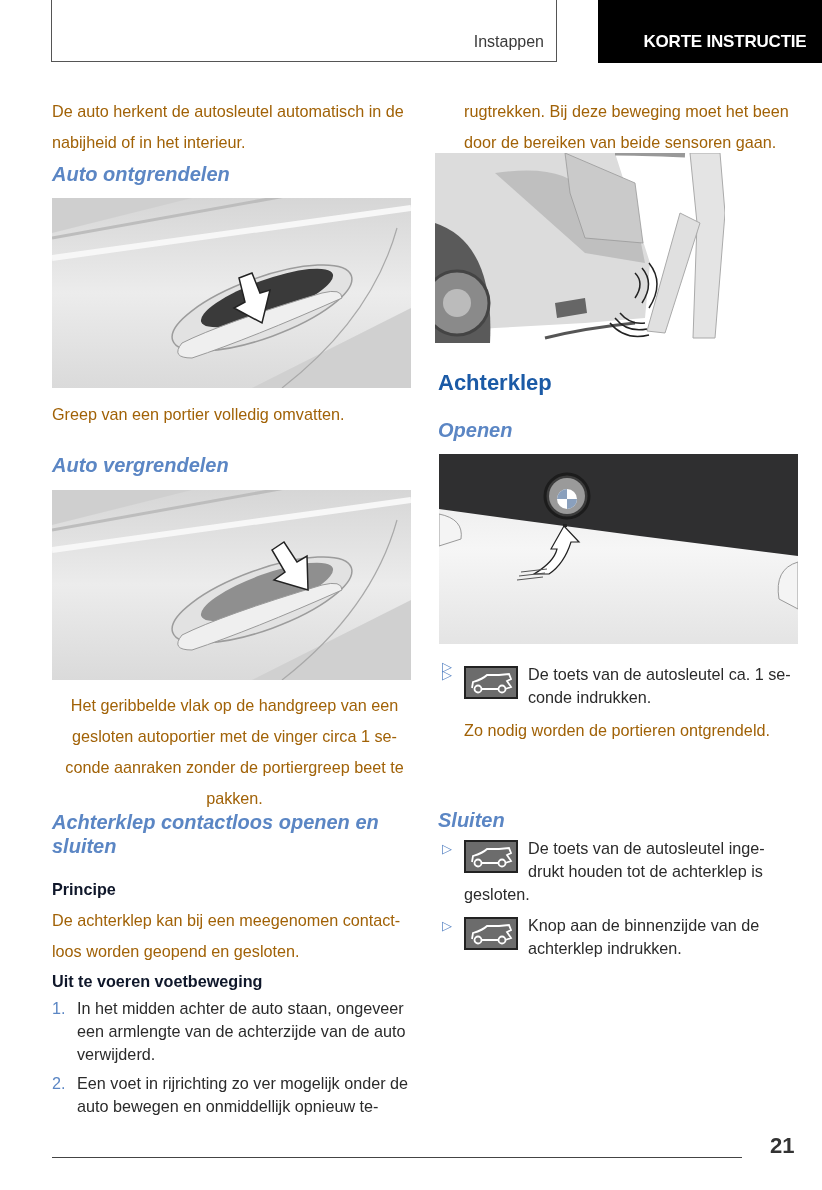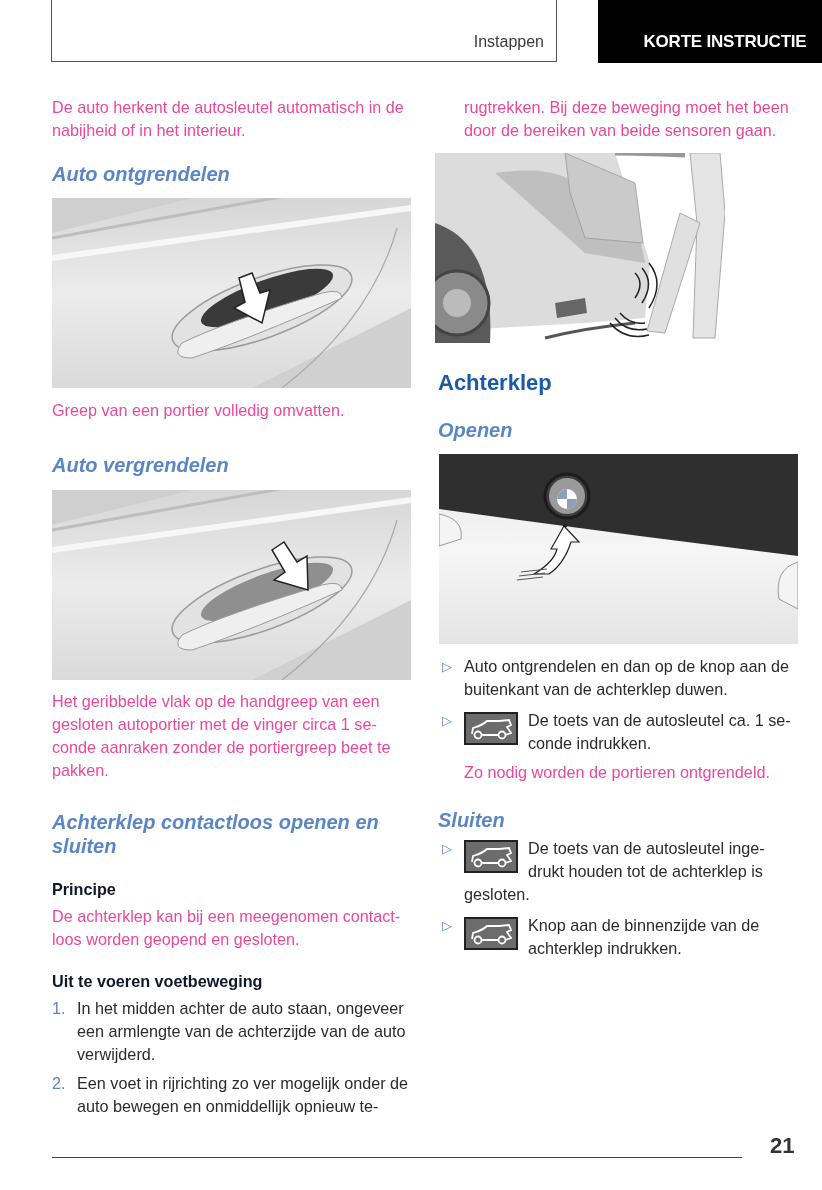--- a/index.html
+++ b/index.html
@@ -4,21 +4,21 @@
 <style>
   * { box-sizing: border-box; margin: 0; padding: 0; }
   html, body { width: 822px; height: 1190px; background: #ffffff; overflow: hidden; }
   body { position: relative; font-family: "Liberation Sans", sans-serif; color: #2b2b2b; }
 
   .header-box { position: absolute; left: 51px; top: -2px; width: 506px; height: 64px; border: 1px solid #555; border-top: none; }
   .header-section { position: absolute; right: 12px; bottom: 10px; font-size: 16px; color: #3a3a3a; }
   .header-tab { position: absolute; left: 598px; top: 0; width: 254px; height: 63px; background: #000000; }
   .header-tab span { position: absolute; left: 0; right: 0; bottom: 11px; text-align: center; color: #ffffff; font-weight: bold; font-size: 17px; letter-spacing: -0.2px; }
 
-  p.body { font-size: 16.2px; line-height: 23px; color: #ec4899; }
+  p.body { font-size: 16.2px; line-height: 31px; color: #a16207; }
 
   h2.sub { font-size: 20px; font-weight: bold; color: #5b86c4; line-height: 24px; font-style: italic; }
   h1.main { font-size: 22px; font-weight: bold; color: #1b5aa6; line-height: 26px; }
   h3.minor { font-size: 16.2px; font-weight: bold; color: #0f172a; line-height: 22px; }
 
   .figure { position: absolute; overflow: hidden; background: #e8e8e8; }
 
   .ol { list-style: none; }
   .ol li { position: relative; padding-left: 25px; font-size: 16.2px; line-height: 23px; margin-bottom: 6px; }
   .ol li .num { position: absolute; left: 0; top: 0; color: #5b86c4; }
@@ -80,21 +80,21 @@
       <path d="M0 60 L359 10" stroke="#f7f7f7" stroke-width="6" fill="none"></path>
       <path d="M359 110 L200 190 L359 190 Z" fill="#d0d0d0"></path>
       <path d="M345 30 Q320 120 230 190" stroke="#a9a9a9" stroke-width="1.2" fill="none"></path>
       <ellipse cx="210" cy="110" rx="95" ry="30" transform="rotate(-20 210 110)" fill="#e2e2e2" stroke="#9c9c9c" stroke-width="1.5"></ellipse>
       <ellipse cx="215" cy="102" rx="70" ry="18" transform="rotate(-20 215 102)" fill="#8f8f8f"></ellipse>
       <path d="M130 145 Q170 125 270 95 Q290 90 290 100 Q200 140 140 160 Q118 160 130 145 Z" fill="#efefef" stroke="#9a9a9a"></path>
       <polygon points="220,60 232,52 245,72 255,66 256,100 222,90 233,82" fill="#ffffff" stroke="#222" stroke-width="1.5"></polygon>
     </svg>
   </div>
 
-  <p class="body" style="position:absolute;left:52px;top:690px;width:365px;">Het geribbelde vlak op de handgreep van een gesloten autoportier met de vinger circa 1 se-conde aanraken zonder de portiergreep beet te pakken.</p>
+  <p class="body" style="position:absolute;left:52px;top:690px;width:365px;text-align:center;">Het geribbelde vlak op de handgreep van een gesloten autoportier met de vinger circa 1 se-conde aanraken zonder de portiergreep beet te pakken.</p>
 
   <h2 class="sub" style="position:absolute;left:52px;top:810px;width:360px;">Achterklep contactloos openen en sluiten</h2>
 
   <h3 class="minor" style="position:absolute;left:52px;top:878px;">Principe</h3>
   <p class="body" style="position:absolute;left:52px;top:905px;width:365px;">De achterklep kan bij een meegenomen contact-loos worden geopend en gesloten.</p>
 
   <h3 class="minor" style="position:absolute;left:52px;top:970px;">Uit te voeren voetbeweging</h3>
 
   <ul class="ol" style="position:absolute;left:52px;top:997px;width:365px;">
     <li>
@@ -160,21 +160,20 @@
       <line x1="82" y1="118" x2="108" y2="115" stroke="#555" stroke-width="1"></line>
       <line x1="80" y1="122" x2="106" y2="119" stroke="#555" stroke-width="1"></line>
       <line x1="78" y1="126" x2="104" y2="123" stroke="#555" stroke-width="1"></line>
       <rect x="124" y="70" width="4" height="3" fill="#222"></rect>
     </svg>
   </div>
 
   <div style="position:absolute;left:438px;top:655px;width:362px;">
     <div class="bullet">
       <span class="tri">▷</span>
-      <span>Auto ontgrendelen en dan op de knop aan de buitenkant van de achterklep duwen.</span>
     </div>
     <div class="bullet" style="margin-top:8px;overflow:hidden;">
       <span class="tri">▷</span>
       <span class="keyicon">
         <svg width="46" height="25" viewBox="0 0 46 25">
             <path d="M3 17 L4 11 Q14 8 18 4 L30 4 L40 3 L42 8 L38 10 L42 16 L36 18 M13 18 L30 18" stroke="#fff" stroke-width="1.8" fill="none"></path>
             <circle cx="9" cy="18" r="3.5" stroke="#fff" stroke-width="1.8" fill="none"></circle>
             <circle cx="33" cy="18" r="3.5" stroke="#fff" stroke-width="1.8" fill="none"></circle>
           </svg>
       </span>

